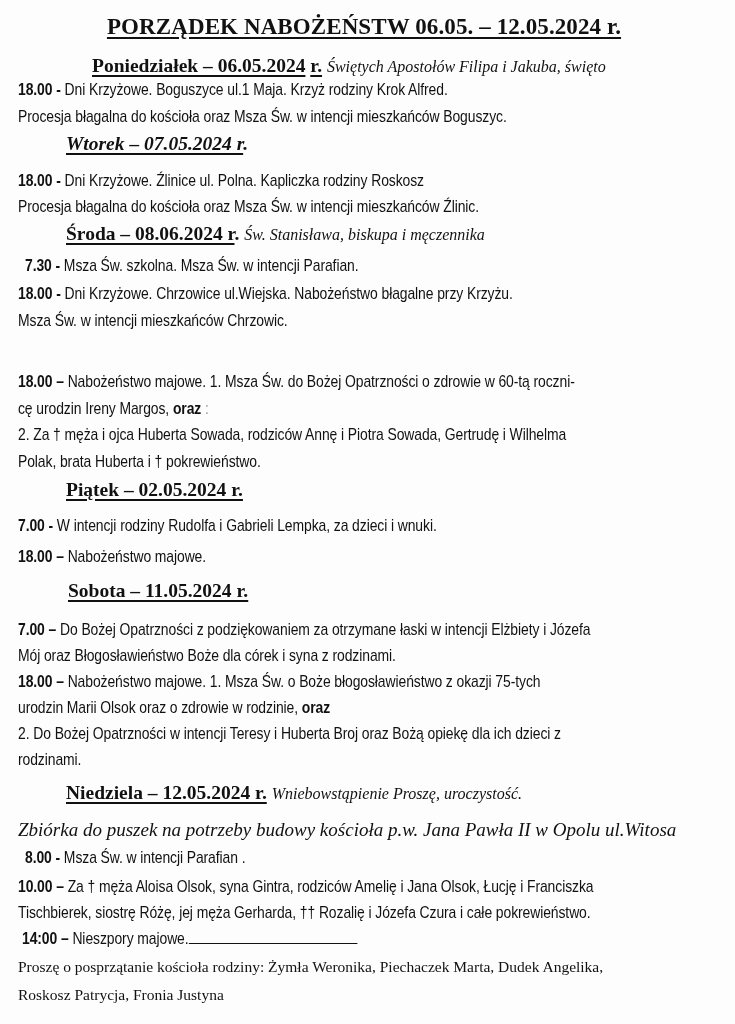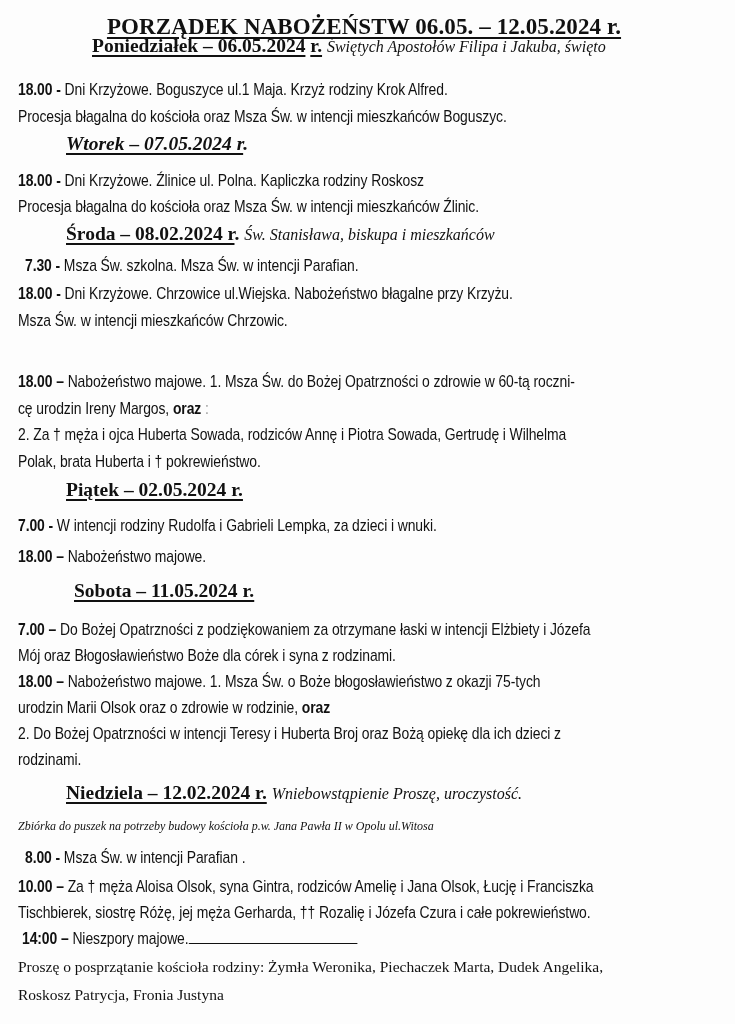--- a/index.html
+++ b/index.html
@@ -8,52 +8,52 @@
   .serif { font-family: "Liberation Serif", "DejaVu Serif", serif; }
   .sans { font-family: "Liberation Sans", "DejaVu Sans", sans-serif; }
   .line { position: absolute; white-space: nowrap; }
   .title { left: 0; width: 728px; text-align: center; top: 14px; font-size: 23px; font-weight: bold; text-decoration: underline; text-underline-offset: 3px; letter-spacing: 0.1px; }
   .dayh { font-size: 19.5px; font-weight: bold; }
   .dayh .u { text-decoration: underline; text-underline-offset: 3px; text-decoration-thickness: 2px; }
   .feast { font-style: italic; font-weight: normal; font-size: 16px; }
   .txt { font-size: 16.2px; transform: scaleX(0.86); transform-origin: left center; letter-spacing: -0.1px; }
   .time { font-weight: bold; }
   .b { font-weight: bold; }
-  .ital { font-size: 12px; font-style: italic; }
+  .ital { font-size: 19px; font-style: italic; }
   .note { font-size: 15.5px; }
   .blank { display: inline-block; width: 196px; border-bottom: 1.3px solid #111; height: 14px; vertical-align: baseline; }
 </style>
 </head>
 <body>
 
 <div class="page">
 
   <div class="line serif title">PORZĄDEK NABOŻEŃSTW 06.05. – 12.05.2024 r.</div>
 
-  <div class="line serif dayh" style="left:92px; top:35px;">
+  <div class="line serif dayh" style="left:92px; top:55px;">
     <span class="u">Poniedziałek – 06.05.2024</span>
     <span class="u">r.</span>
     <span class="feast">Świętych Apostołów Filipa i Jakuba, święto</span>
   </div>
   <div class="line sans txt" style="left:18px; top:80px;">
     <span class="time">18.00</span><span class="time"> - </span><span>Dni Krzyżowe. Boguszyce ul.1 Maja. Krzyż rodziny Krok Alfred.</span>
   </div>
   <div class="line sans txt" style="left:18px; top:107px;">Procesja błagalna do kościoła oraz Msza Św. w intencji mieszkańców Boguszyc.</div>
 
   <div class="line serif dayh" style="left:66px; top:133px;font-style:italic;">
     <span class="u">Wtorek – 07.05.2024 r</span><span>.</span>
   </div>
   <div class="line sans txt" style="left:18px; top:171px;">
     <span class="time">18.00</span><span class="time"> - </span><span>Dni Krzyżowe. Źlinice ul. Polna. Kapliczka rodziny Roskosz</span>
   </div>
   <div class="line sans txt" style="left:18px; top:197px;">Procesja błagalna do kościoła oraz Msza Św. w intencji mieszkańców Źlinic.</div>
 
   <div class="line serif dayh" style="left:66px; top:223px;">
-    <span class="u">Środa – 08.02.2024 r</span><span>.</span>
-    <span class="feast">Św. Stanisława, biskupa i mieszkańców</span>
+    <span class="u">Środa – 08.06.2024 r</span><span>.</span>
+    <span class="feast">Św. Stanisława, biskupa i męczennika</span>
   </div>
   <div class="line sans txt" style="left:25px; top:256px;">
     <span class="time">7.30</span><span class="time"> - </span><span>Msza Św. szkolna. Msza Św. w intencji Parafian.</span>
   </div>
   <div class="line sans txt" style="left:18px; top:284px;">
     <span class="time">18.00</span><span class="time"> - </span><span>Dni Krzyżowe. Chrzowice ul.Wiejska. Nabożeństwo błagalne przy Krzyżu.</span>
   </div>
   <div class="line sans txt" style="left:18px; top:311px;">Msza Św. w intencji mieszkańców Chrzowic.</div>
 
   <div class="line sans txt" style="left:18px; top:372px;">
@@ -68,38 +68,38 @@
   <div class="line serif dayh" style="left:66px; top:479px;">
     <span class="u">Piątek – 02.05.2024 r.</span>
   </div>
   <div class="line sans txt" style="left:18px; top:516px;">
     <span class="time">7.00</span><span class="time"> - </span><span>W intencji rodziny Rudolfa i Gabrieli Lempka, za dzieci i wnuki.</span>
   </div>
   <div class="line sans txt" style="left:18px; top:547px;">
     <span class="time">18.00</span><span class="time"> – </span><span>Nabożeństwo majowe.</span>
   </div>
 
-  <div class="line serif dayh" style="left:74px; top:580px;text-align:center;">
+  <div class="line serif dayh" style="left:68px; top:580px;text-align:center;">
     <span class="u">Sobota – 11.05.2024 r.</span>
   </div>
   <div class="line sans txt" style="left:18px; top:620px;">
     <span class="time">7.00</span><span class="time"> – </span><span>Do Bożej Opatrzności z podziękowaniem za otrzymane łaski w intencji Elżbiety i Józefa</span>
   </div>
   <div class="line sans txt" style="left:18px; top:646px;">Mój oraz Błogosławieństwo Boże dla córek i syna z rodzinami.</div>
   <div class="line sans txt" style="left:18px; top:672px;">
     <span class="time">18.00</span><span class="time"> – </span><span>Nabożeństwo majowe. 1. Msza Św. o Boże błogosławieństwo z okazji 75-tych</span>
   </div>
   <div class="line sans txt" style="left:18px; top:698px;">
     <span>urodzin  Marii Olsok oraz o zdrowie w rodzinie, </span><span class="b">oraz</span>
   </div>
   <div class="line sans txt" style="left:18px; top:724px;">2. Do Bożej Opatrzności w intencji Teresy i Huberta Broj oraz Bożą opiekę dla ich dzieci z</div>
   <div class="line sans txt" style="left:18px; top:750px;">rodzinami.</div>
 
   <div class="line serif dayh" style="left:66px; top:782px;">
-    <span class="u">Niedziela – 12.02.2024 r.</span>
+    <span class="u">Niedziela – 12.05.2024 r.</span>
     <span class="feast">Wniebowstąpienie Proszę, uroczystość.</span>
   </div>
   <div class="line serif ital" style="left:18px; top:819px;">Zbiórka do puszek na potrzeby budowy kościoła p.w. Jana Pawła II w Opolu ul.Witosa</div>
   <div class="line sans txt" style="left:25px; top:848px;">
     <span class="time">8.00</span><span class="time"> - </span><span>Msza Św. w intencji Parafian .</span>
   </div>
   <div class="line sans txt" style="left:18px; top:877px;">
     <span class="time">10.00</span><span class="time"> – </span><span>Za † męża Aloisa Olsok, syna Gintra, rodziców Amelię i Jana Olsok, Łucję i Franciszka</span>
   </div>
   <div class="line sans txt" style="left:18px; top:903px;">Tischbierek, siostrę Różę, jej męża Gerharda, †† Rozalię i Józefa Czura i całe pokrewieństwo.</div>

